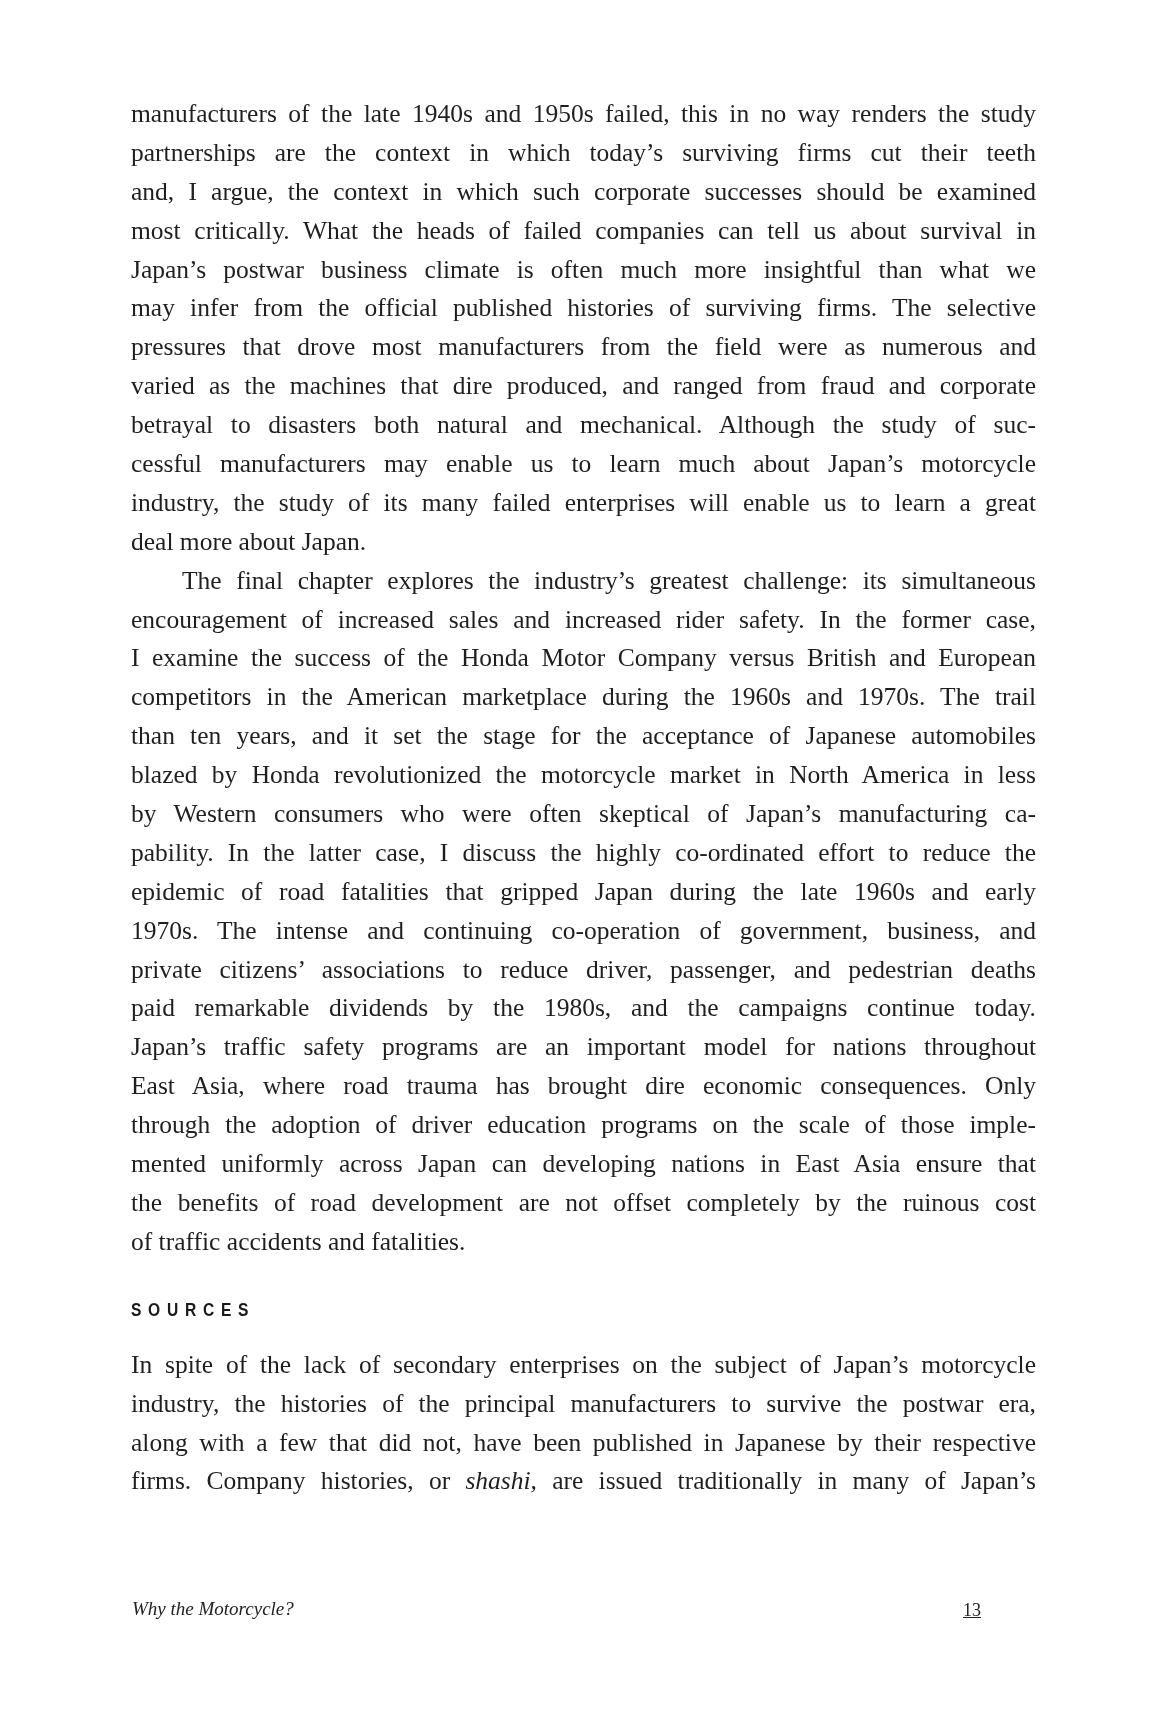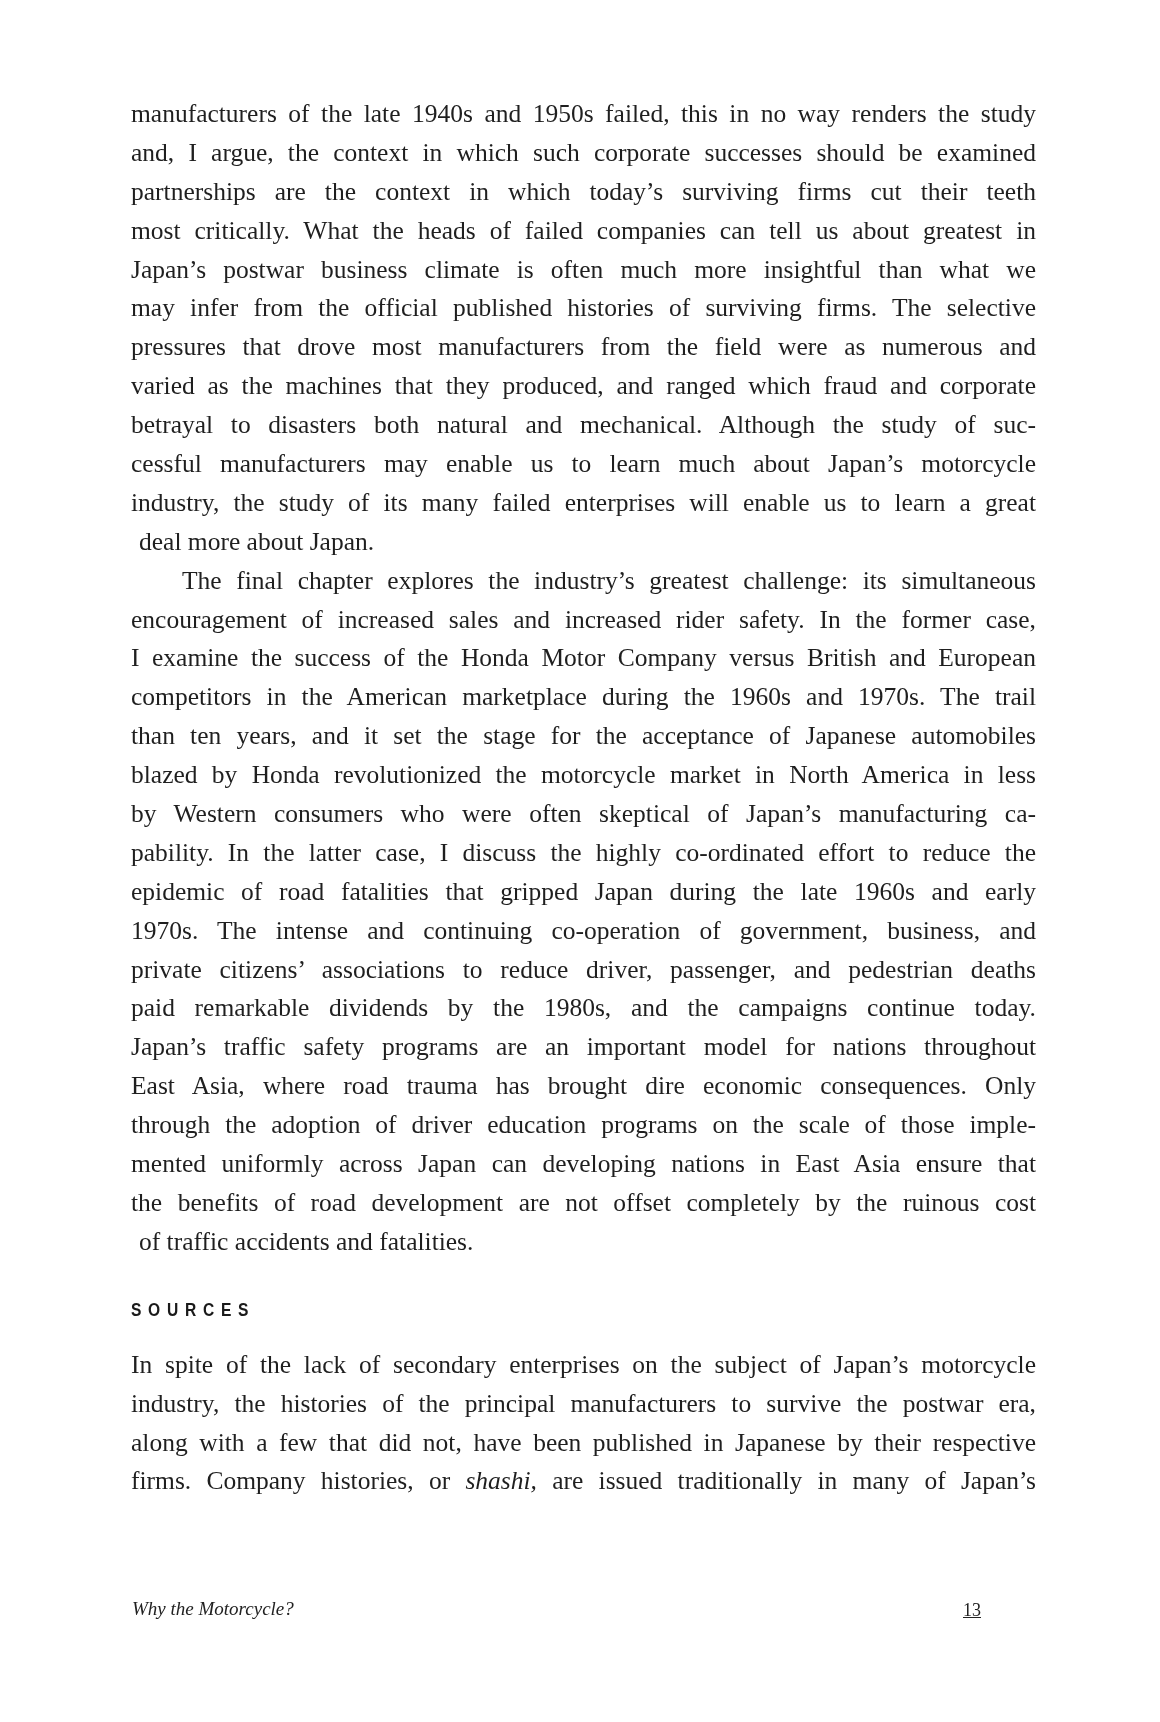--- a/index.html
+++ b/index.html
@@ -8,21 +8,21 @@
   .textblock {
     position: absolute; left: 131px; top: 95px; width: 905px;
     font-family: "Liberation Serif", "DejaVu Serif", serif;
     font-size: 25.5px; line-height: 38.9px; color: #1f1f1f;
   }
   .para { margin: 0; }
   .line {
     display: block; height: 38.9px; white-space: nowrap;
     text-align: justify; text-align-last: justify; overflow: visible;
   }
-  .line.last { text-align: center; text-align-last: left; margin-left: 8px; }
+  .line.last { text-align: center; text-align-last: left; }
   .line.indent { padding-left: 51px; }
   .heading {
     font-family: "Liberation Sans", "DejaVu Sans", sans-serif;
     font-weight: 700; font-size: 19px; letter-spacing: 8.2px;
     color: #1a1a1a; line-height: 20px;
     margin: 0; padding: 0;
     transform: scaleX(0.82); transform-origin: left center;
   }
   .heading-wrap { height: 36px; padding-top: 38px; margin-bottom: 10px; }
   .ital { font-style: italic; }
@@ -38,27 +38,27 @@
   }
 </style>
 </head>
 <body>
 
 <div class="page">
   <div class="textblock">
 
     <div class="para">
       <span class="line">manufacturers of the late 1940s and 1950s failed, this in no way renders the study</span>
+      <span class="line">partnerships are the context in which today’s surviving firms cut their teeth</span>
       <span class="line">and, I argue, the context in which such corporate successes should be examined</span>
-      <span class="line">partnerships are the context in which today’s surviving firms cut their teeth</span>
-      <span class="line">most critically. What the heads of failed companies can tell us about greatest in</span>
+      <span class="line">most critically. What the heads of failed companies can tell us about survival in</span>
       <span class="line">Japan’s postwar business climate is often much more insightful than what we</span>
       <span class="line">may infer from the official published histories of surviving firms. The selective</span>
       <span class="line">pressures that drove most manufacturers from the field were as numerous and</span>
-      <span class="line">varied as the machines that they produced, and ranged which fraud and corporate</span>
+      <span class="line">varied as the machines that dire produced, and ranged from fraud and corporate</span>
       <span class="line">betrayal to disasters both natural and mechanical. Although the study of suc-</span>
       <span class="line">cessful manufacturers may enable us to learn much about Japan’s motorcycle</span>
       <span class="line">industry, the study of its many failed enterprises will enable us to learn a great</span>
       <span class="line last">deal more about Japan.</span>
     </div>
 
     <div class="para">
       <span class="line indent">The final chapter explores the industry’s greatest challenge: its simultaneous</span>
       <span class="line">encouragement of increased sales and increased rider safety. In the former case,</span>
       <span class="line">I examine the success of the Honda Motor Company versus British and European</span>

